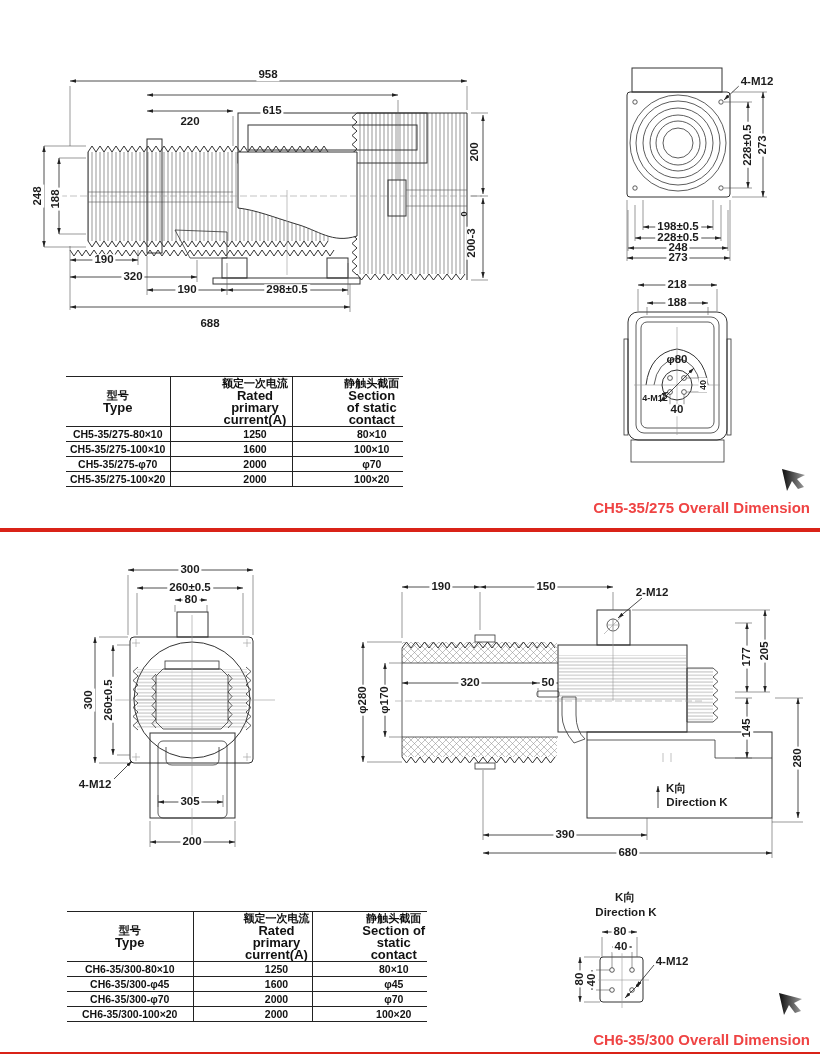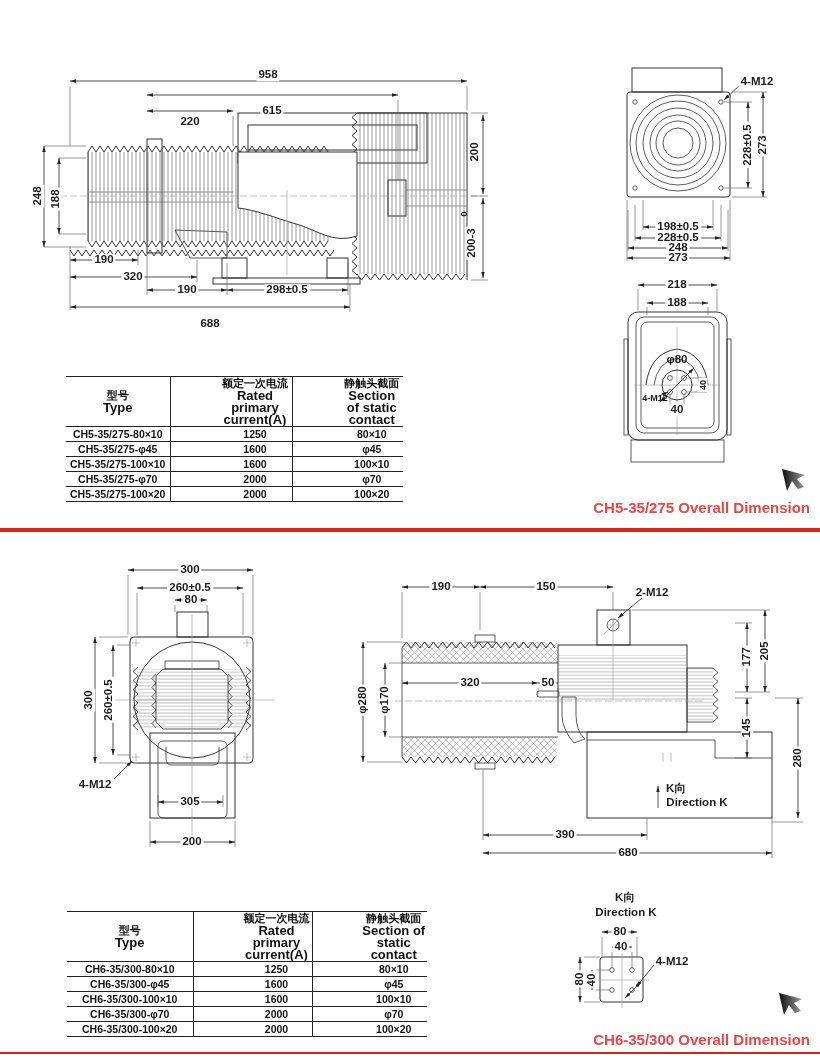--- a/index.html
+++ b/index.html
@@ -180,25 +180,20 @@
           </th>
       </tr>
     </thead>
     <tbody>
       <tr>
           <td>CH5-35/275-80×10</td>
           <td>1250</td>
           <td>80×10</td>
         </tr>
       <tr>
-          <td>CH5-35/275-φ45</td>
-          <td>1600</td>
-          <td>φ45</td>
-        </tr>
-      <tr>
           <td>CH5-35/275-100×10</td>
           <td>1600</td>
           <td>100×10</td>
         </tr>
       <tr>
           <td>CH5-35/275-φ70</td>
           <td>2000</td>
           <td>φ70</td>
         </tr>
       <tr>
@@ -368,25 +363,20 @@
           <td>CH6-35/300-80×10</td>
           <td>1250</td>
           <td>80×10</td>
         </tr>
       <tr>
           <td>CH6-35/300-φ45</td>
           <td>1600</td>
           <td>φ45</td>
         </tr>
       <tr>
-          <td>CH6-35/300-100×10</td>
-          <td>1600</td>
-          <td>100×10</td>
-        </tr>
-      <tr>
           <td>CH6-35/300-φ70</td>
           <td>2000</td>
           <td>φ70</td>
         </tr>
       <tr>
           <td>CH6-35/300-100×20</td>
           <td>2000</td>
           <td>100×20</td>
         </tr>
     </tbody>

